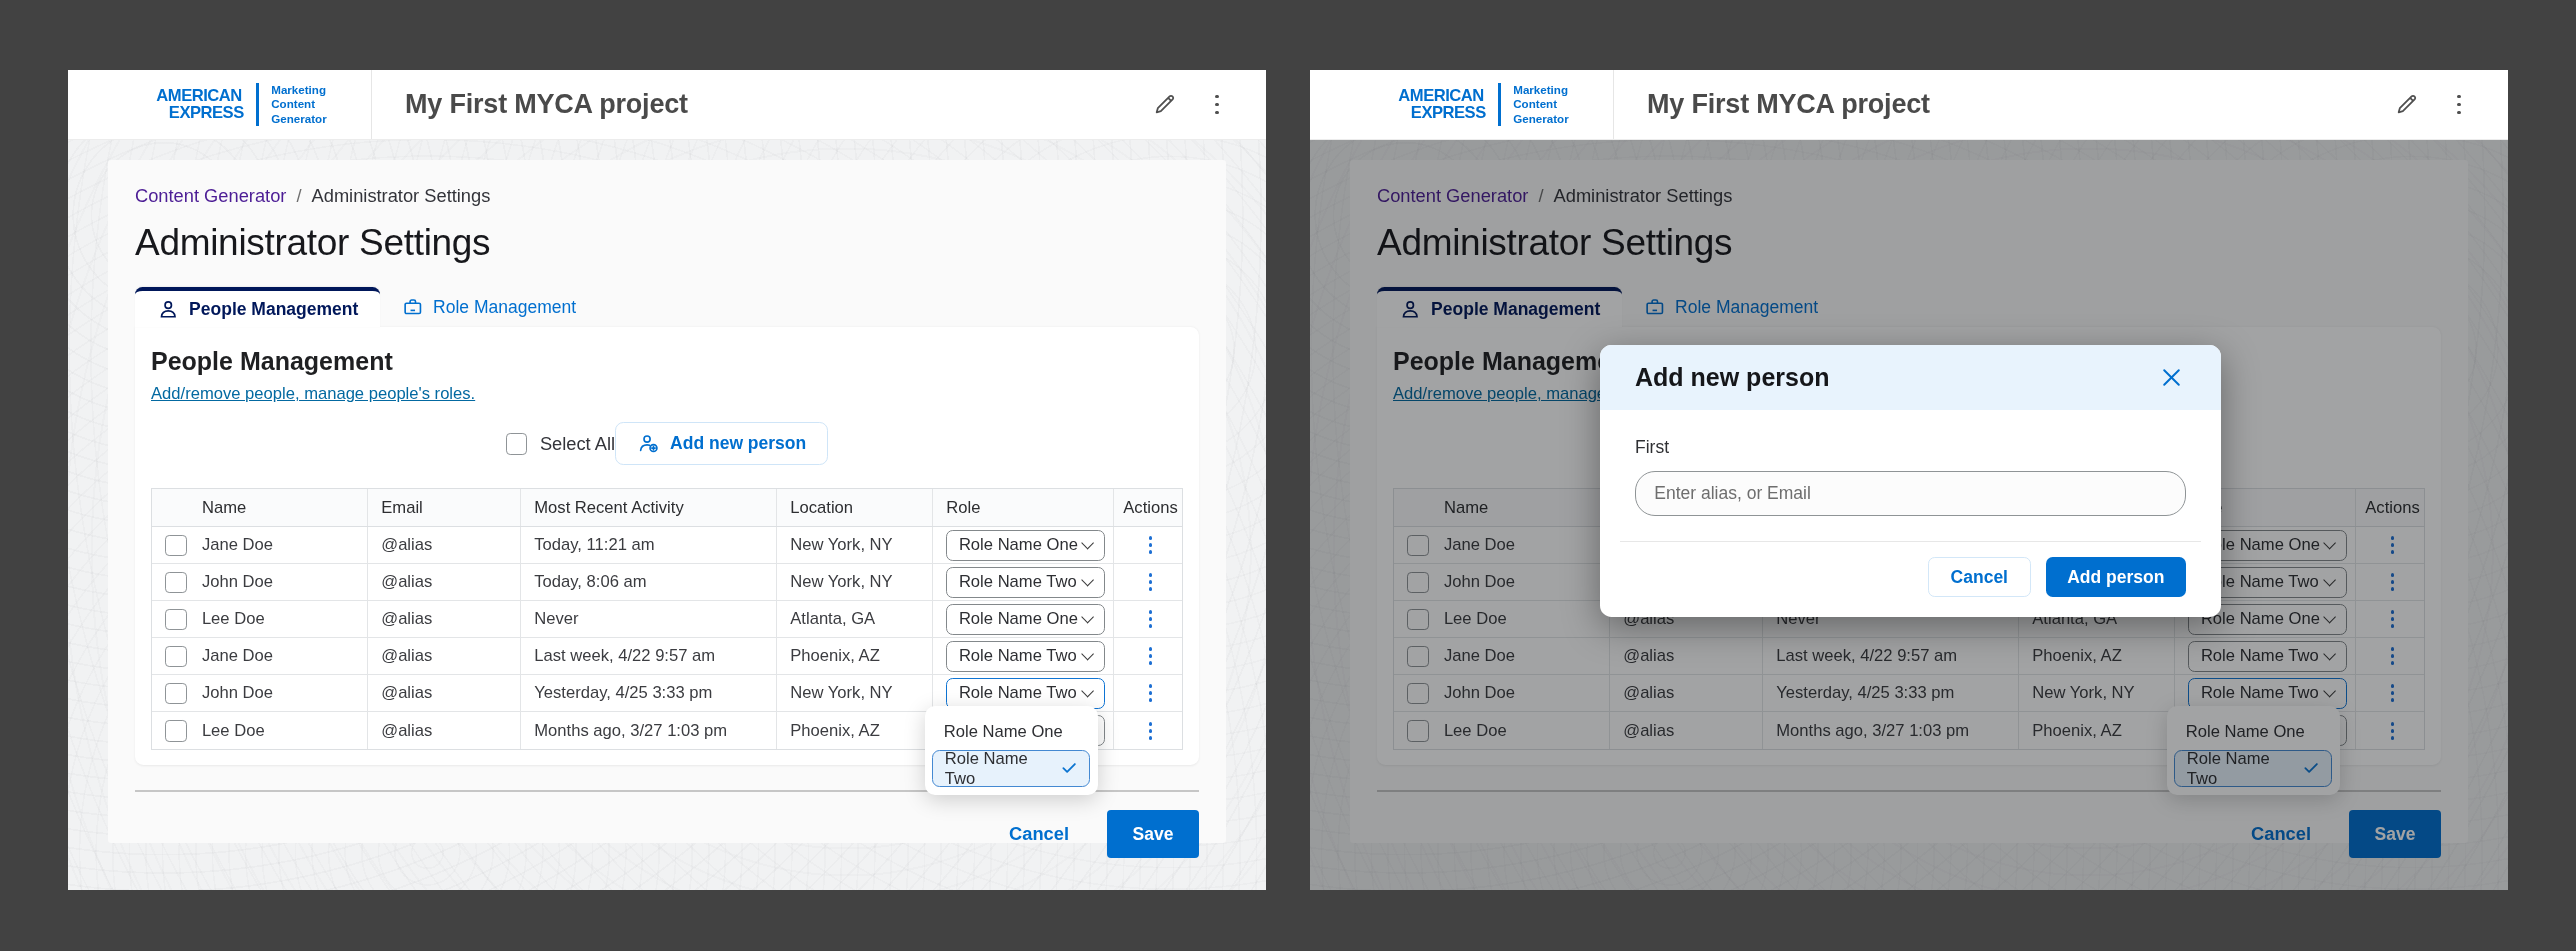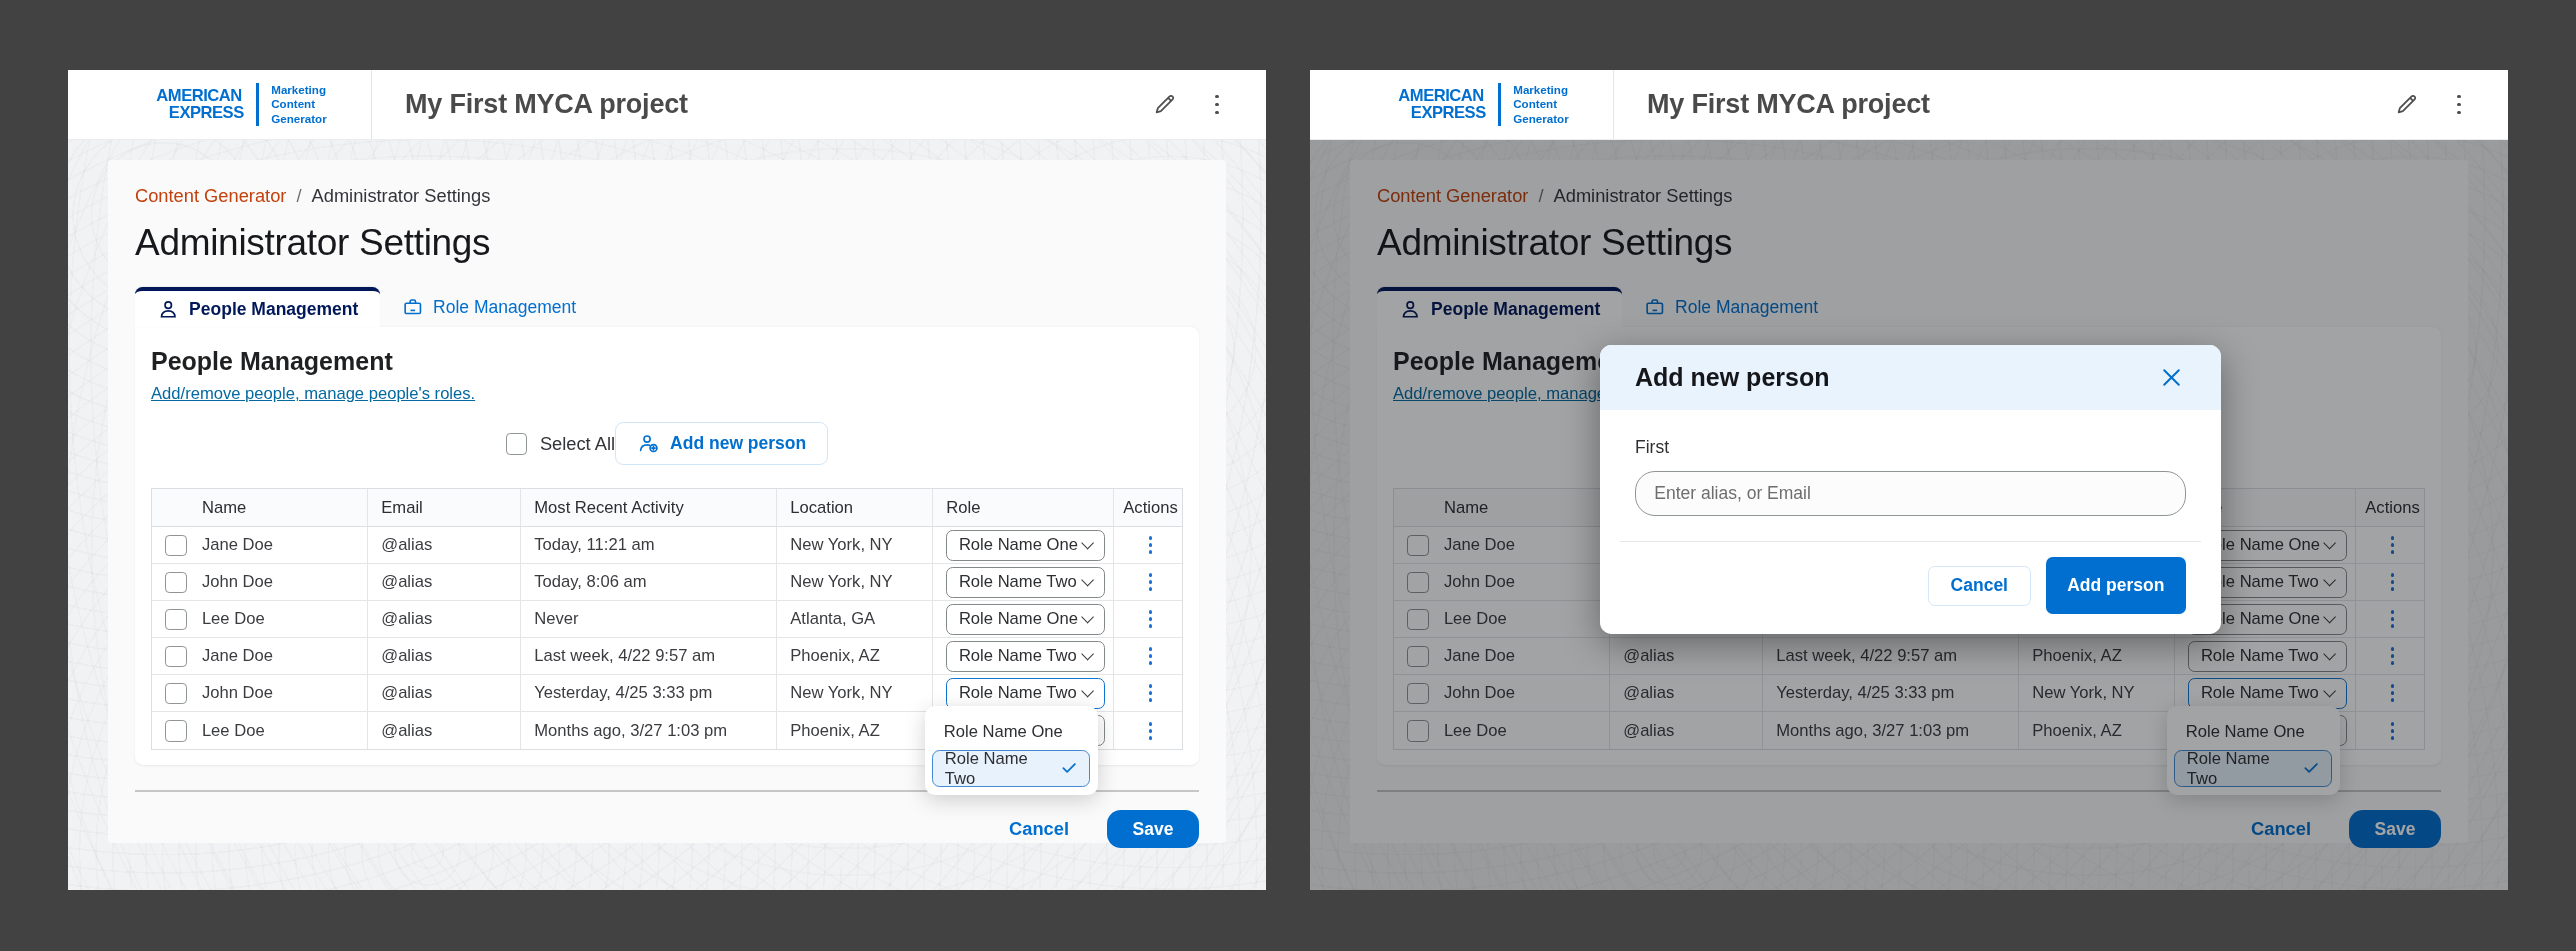--- a/index.html
+++ b/index.html
@@ -31,21 +31,21 @@
     background-image:
       repeating-radial-gradient(circle at 8% 10%,  rgba(70,70,80,0) 0 16.6px, rgba(70,70,80,0.030) 16.6px 18.3px),
       repeating-radial-gradient(circle at 92% 28%, rgba(70,70,80,0) 0 20px, rgba(70,70,80,0.028) 20px 21.6px),
       repeating-radial-gradient(circle at 30% 95%, rgba(70,70,80,0) 0 15px, rgba(70,70,80,0.026) 15px 16.6px),
       repeating-radial-gradient(circle at 65% 55%, rgba(70,70,80,0) 0 25px, rgba(70,70,80,0.022) 25px 27px);
   }
   .panel { position:absolute; left:40px; right:40px; top:20px; bottom:47px;
            background:#fafafa; border-radius:3.3px; padding:25px 27px 0; }
 
   .breadcrumb { font-size:18.3px; display:flex; gap:10px; align-items:center; }
-  .bc-link { color:#c2410c; cursor:pointer; }
+  .bc-link { color:#4c1d95; cursor:pointer; }
   .bc-sep { color:#6f6f6f; }
   .bc-cur { color:#33343a; }
 
   .h1 { margin-top:15px; font-size:37px; font-weight:400; color:#17181c; letter-spacing:-0.3px; }
 
   
   .tabs { margin-top:23px; display:flex; align-items:flex-end; height:40px; }
   .tab { display:flex; align-items:center; gap:10px; padding:0 21.6px; height:40px; cursor:pointer; }
   .tab.active { background:#ffffff; border-top:4.2px solid #00175a; border-radius:7.5px 7.5px 0 0;
                 color:#00175a; font-weight:bold; font-size:17.5px; box-shadow:0 -0.8px 1.7px rgba(0,0,0,0.05); }
@@ -92,40 +92,40 @@
               box-shadow:0 5px 21.6px rgba(0,0,0,0.18); padding:7.5px; z-index:5; }
   .opt { height:37px; display:flex; align-items:center; padding:0 11.6px; font-size:16.6px; color:#2e2f33;
          border-radius:7.5px; cursor:pointer; }
   .opt.selected { background:#e7f2fc; border:1.7px solid #4489d2; }
   .opt .check { margin-left:auto; }
 
   
   .pfdivider { margin-top:25px; height:1.7px; background:#c6c6c6; }
   .pfooter { margin-top:18.3px; display:flex; align-items:center; justify-content:flex-end; gap:38px; }
   .cancel-link { color:#006fcf; font-size:18.3px; font-weight:bold; cursor:pointer; }
-  .savebtn { height:38px; min-width:92px; padding:0 23px; background:#006fcf; color:#fff; border:none;
-             border-radius:14px; font-size:17.5px; font-weight:bold; cursor:pointer; }
+  .savebtn { height:48px; min-width:92px; padding:0 23px; background:#006fcf; color:#fff; border:none;
+             border-radius:4px; font-size:17.5px; font-weight:bold; cursor:pointer; }
 
   
   .scrim { position:absolute; inset:0; background:rgba(10,12,16,0.38); z-index:40; }
   .modal { position:absolute; left:290px; top:205px; width:621px; background:#fff; border-radius:11.6px;
            box-shadow:0 10px 37px rgba(0,0,0,0.38); z-index:50; overflow:hidden; }
   .mhead { height:65px; background:#e8f3fd; display:flex; align-items:center; padding:0 35px; }
   .mtitle { font-size:25px; font-weight:bold; color:#15161a; }
   .mclose { margin-left:auto; width:30px; height:30px; display:flex; align-items:center; justify-content:center; cursor:pointer; }
   .mbody { padding:27px 35px 0; }
   .mlabel { font-size:17.5px; color:#2f3033; }
   .minput { margin-top:13.3px; width:100%; height:45px; border:1.2px solid #8f9496; border-radius:20px;
             background:#fcfcfc; padding:0 18.3px; font-size:17.5px; color:#000000; font-family:"Liberation Sans", sans-serif; }
   .minput::placeholder { color:#6e6e6e; }
   .mdivider { margin:25px 20px 0; height:0.8px; background:#e7e7e7; }
   .mfooter { display:flex; justify-content:flex-end; align-items:center; gap:15px; padding:15px 35px 20px; }
   .mcancel { height:40px; padding:0 21.6px; border:1.2px solid #d3e7f8; border-radius:6.7px; background:#fff;
              color:#006fcf; font-size:17.5px; font-weight:bold; cursor:pointer; }
-  .msubmit { height:57px; padding:0 21.6px; border:none; border-radius:6.7px; background:#006fcf;
+  .msubmit { height:40px; padding:0 21.6px; border:none; border-radius:6.7px; background:#006fcf;
              color:#fff; font-size:17.5px; font-weight:bold; cursor:pointer; }
 
   svg { display:block; }
 </style>
 </head>
 <body>
 
 <div class="window left">
   <div class="appbar">
     <div class="brand">

